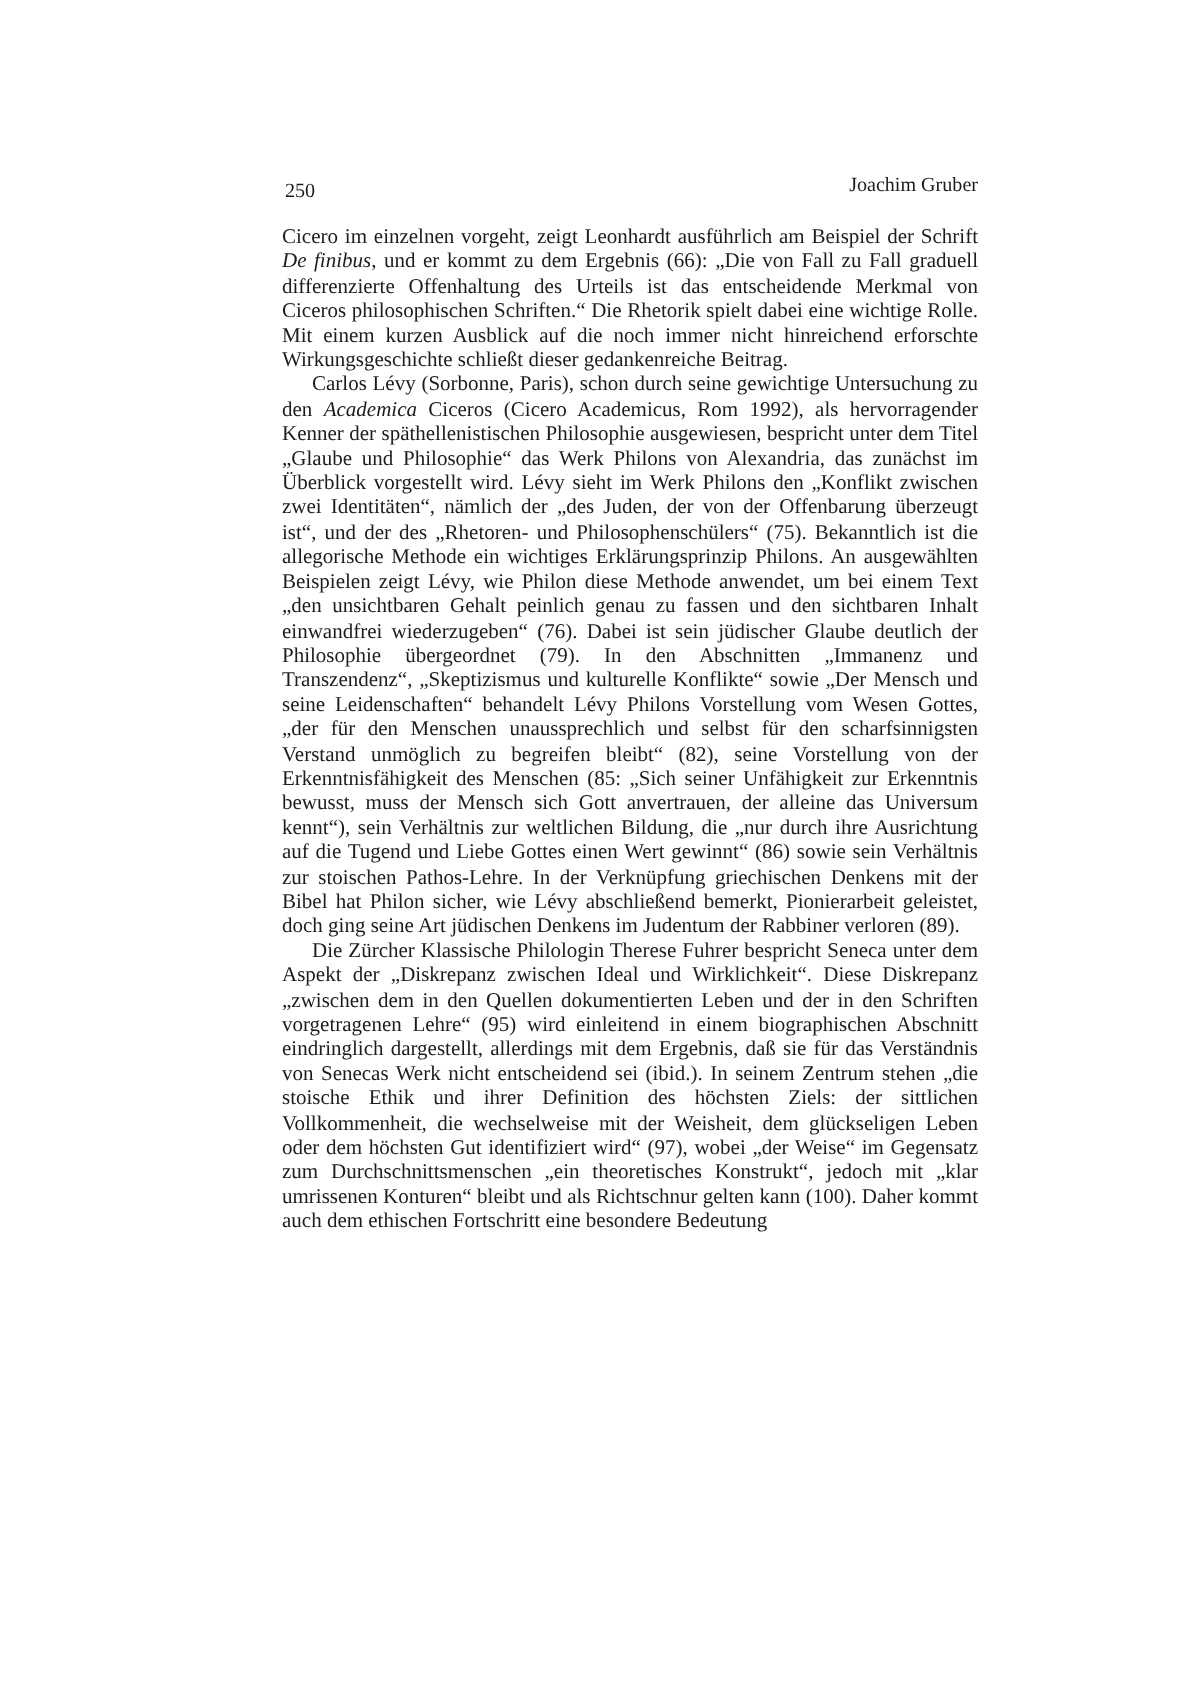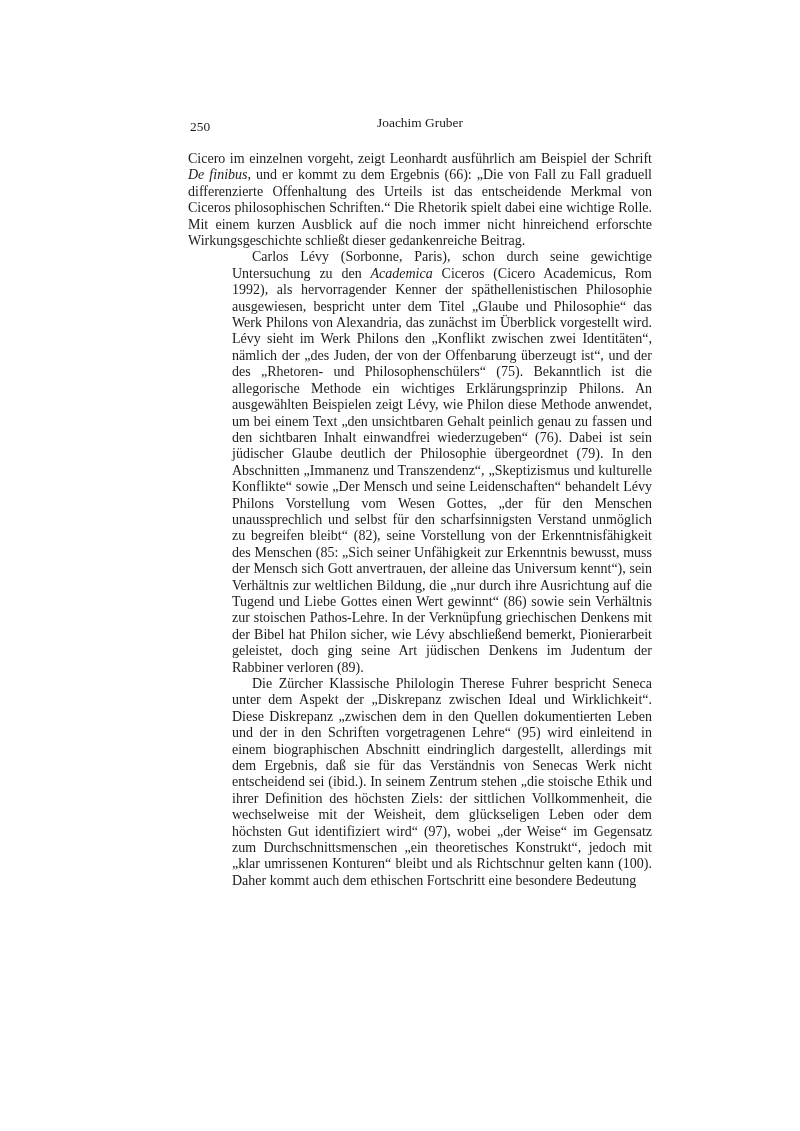--- a/index.html
+++ b/index.html
@@ -25,40 +25,39 @@
     font-size: 13.4px;
     line-height: 18px;
   }
   .page-number {
     position: absolute;
     left: 2px;
     top: 4px;
   }
   .running-head {
     display: block;
-    text-align: center;
+    text-align: right;
   }
   .text-block {
     position: absolute;
     top: 151px;
     left: 188px;
     width: 464px;
     font-size: 14px;
     line-height: 16.4px;
     text-align: justify;
     hyphens: auto;
     -webkit-hyphens: auto;
   }
   .text-block p {
     margin: 0;
     padding: 0;
   }
   .text-block p.indent {
     text-indent: 20px;
-    margin-left: 44px;
   }
   .text-block em {
     font-style: italic;
   }
 </style>
 </head>
 <body>
 
 <div class="page">
   <div class="header">

